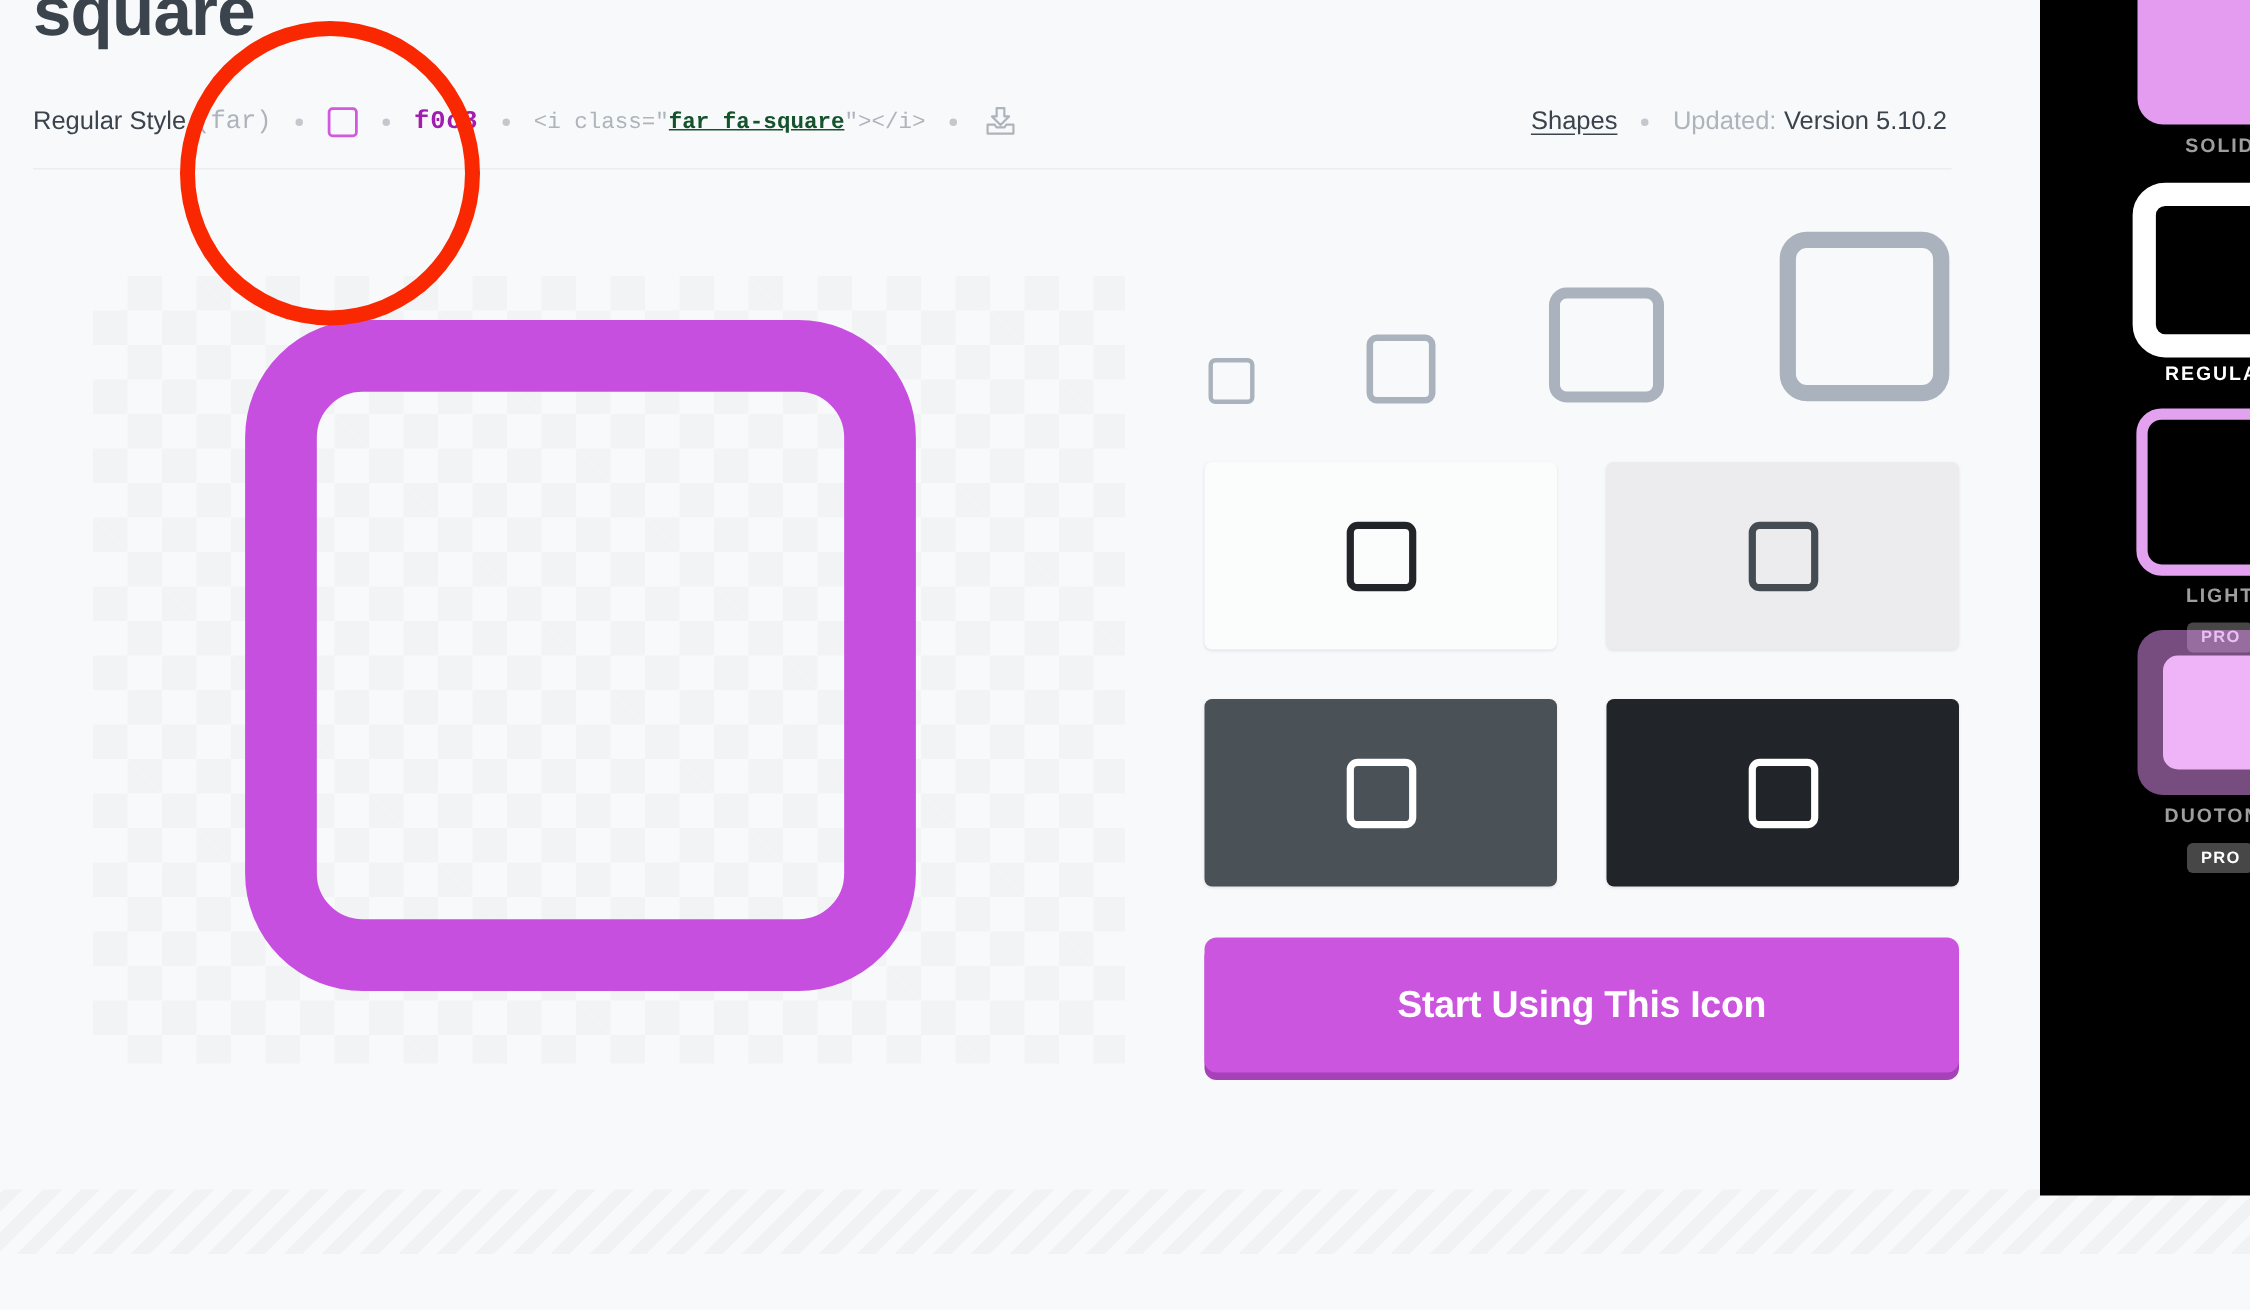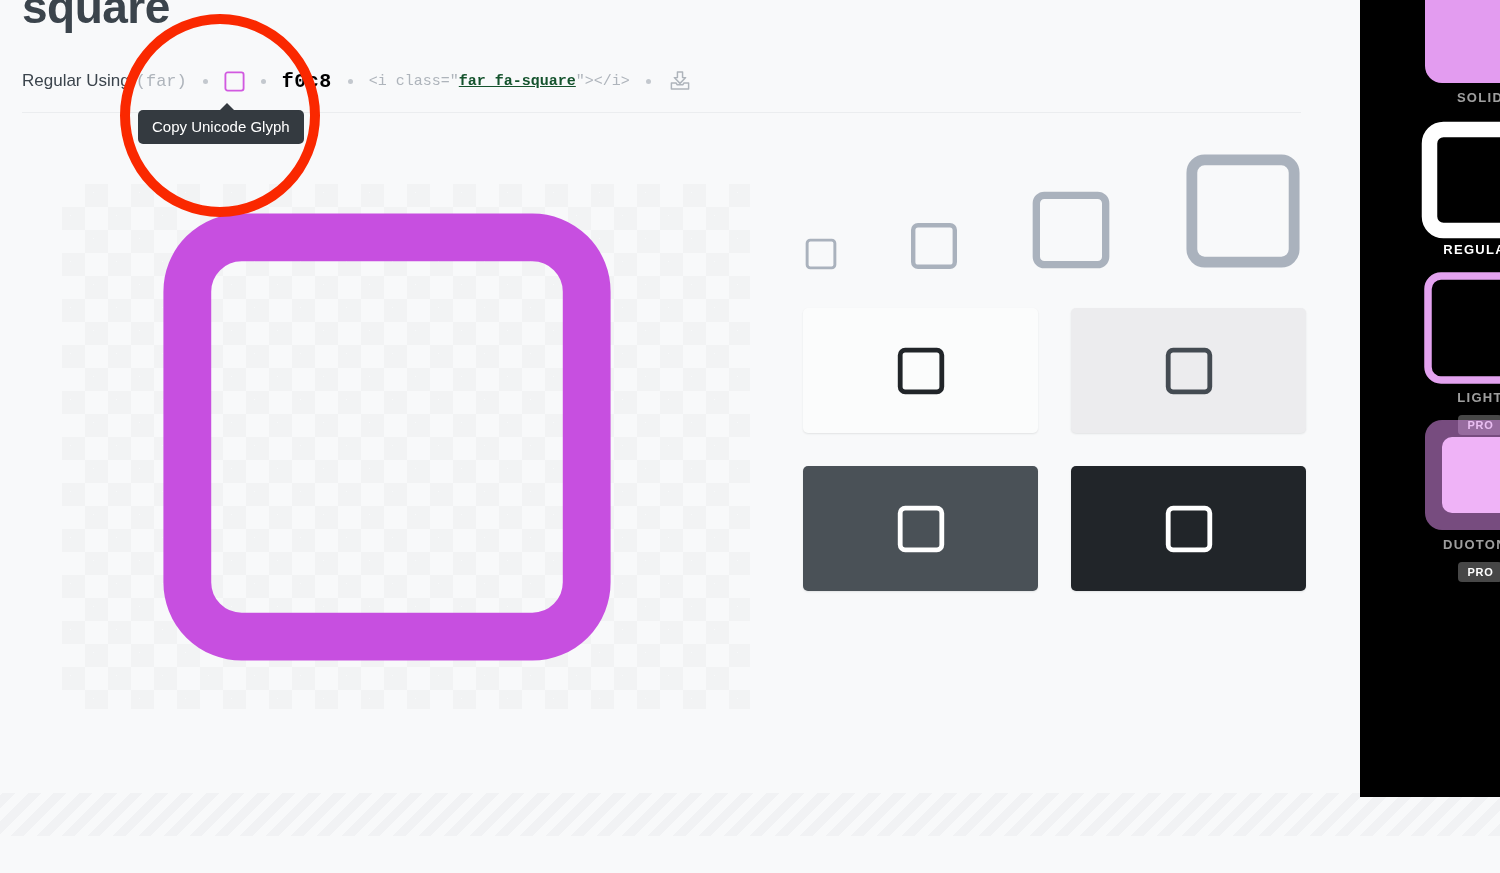--- a/index.html
+++ b/index.html
@@ -89,23 +89,23 @@
     align-items: center;
     justify-content: center;
     color: #d159e0;
     font-size: 20px;
     line-height: 1;
     cursor: pointer;
   }
   .glyph-swatch svg { display: block; }
   .meta-unicode {
     font-family: "Liberation Mono", "DejaVu Sans Mono", monospace;
-    font-size: 20px;
+    font-size: 17px;
     font-weight: 700;
-    color: #000000;
+    color: #a21caf;
     letter-spacing: 0.5px;
     cursor: pointer;
   }
   .meta-html {
     font-family: "Liberation Mono", "DejaVu Sans Mono", monospace;
     font-size: 15px;
     color: #aeb4bb;
     cursor: pointer;
   }
   .meta-html .cls-val { color: #14532d; font-weight: 700; text-decoration: underline; }
@@ -353,21 +353,21 @@
 </head>
 <body>
 
 <div class="page">
 
   <div class="stripe-band"></div>
 
   <div class="icon-title">square</div>
 
   <div class="meta-row">
-    <span class="meta-style">Regular Using</span>
+    <span class="meta-style">Regular Style</span>
     <span class="meta-style-abbr">(far)</span>
 
     <span class="dot-sep"></span>
 
     <span class="glyph-swatch" title="Copy Unicode Glyph">
       <svg viewBox="0 0 24 24" width="21" height="21" aria-hidden="true">
         <rect x="1.6" y="1.6" width="20.8" height="20.8" rx="2.6" ry="2.6" fill="none" stroke="currentColor" stroke-width="2.1"></rect>
       </svg>
     </span>
 
@@ -382,20 +382,26 @@
     <span class="dot-sep"></span>
 
     <span class="download-btn">
       <svg viewBox="0 0 24 24" width="22" height="22" aria-hidden="true">
         <path d="M9.2 2.2h5.6v6.1h3.4L12 14.6 5.8 8.3h3.4z" fill="none" stroke="currentColor" stroke-width="1.6" stroke-linejoin="round"></path>
         <path d="M2.6 14.2h5.1l1.3 2h6l1.3-2h5.1v6.6H2.6z" fill="none" stroke="currentColor" stroke-width="1.6" stroke-linejoin="round"></path>
       </svg>
     </span>
   </div>
 
+  <div class="meta-right">
+    <span class="cat-link">Shapes</span>
+    <span class="dot-sep"></span>
+    <span class="updated-label">Updated:</span>
+    <span class="updated-version">Version 5.10.2</span>
+  </div>
 
   <div class="header-divider"></div>
 
   <div class="preview-pane">
     <div class="checker"></div>
     <div class="big-icon">
       <svg viewBox="0 0 24 24" aria-hidden="true">
         <rect x="1.35" y="1.35" width="21.3" height="21.3" rx="2.9" ry="2.9" fill="none" stroke="currentColor" stroke-width="2.55"></rect>
       </svg>
     </div>
@@ -455,23 +461,23 @@
       <div class="swatch-card sw-black">
         <span class="sw-icon" style="color:#ffffff">
           <svg viewBox="0 0 24 24" aria-hidden="true">
               <rect x="1.6" y="1.6" width="20.8" height="20.8" rx="2.5" ry="2.5" fill="none" stroke="currentColor" stroke-width="2.4"></rect>
             </svg>
         </span>
       </div>
 
     </div>
 
+    <button class="cta">Start Using This Icon</button>
   </div>
 
-  <div class="tooltip">Copy Unicode Glyph</div>
 
   <div class="annot-circle"></div>
 
   <div class="style-rail">
 
     <div class="rail-notch"></div>
 
     <div class="style-item si-solid">
       <span class="st-icon">
         <svg viewBox="0 0 24 24" aria-hidden="true">

